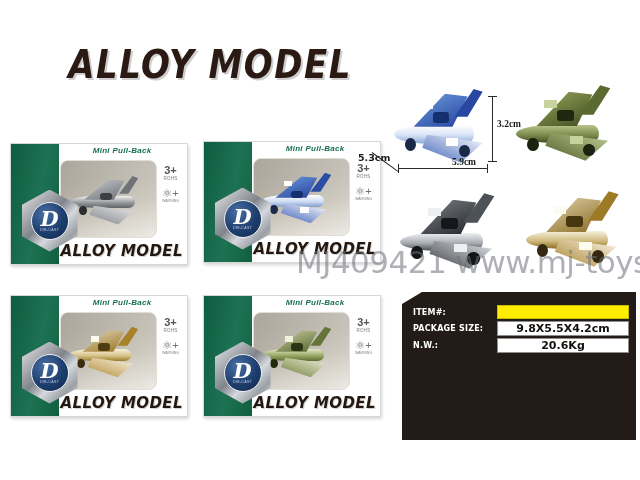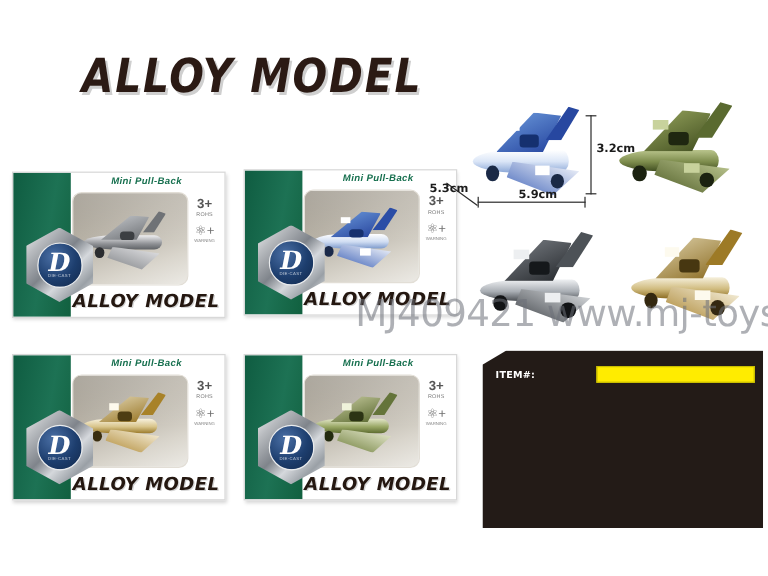--- a/index.html
+++ b/index.html
@@ -341,26 +341,26 @@
   <div class="pw" style="left:38%;top:34%;width:15%;height:13%;border-radius:3px;background:#15306f;"></div>
   <div class="pw" style="left:28%;top:20%;width:10%;height:10%;background:#ffffff;"></div>
   <div class="pw" style="left:50%;top:66%;width:11%;height:10%;background:#ffffff;"></div>
   <div class="pw" style="left:12%;top:66%;width:10%;height:16%;border-radius:50%;background:#1a2946;"></div>
   <div class="pw" style="left:62%;top:74%;width:10%;height:15%;border-radius:50%;background:#1a2946;"></div>
 </div>
 
 <div class="dim-line" style="left:492px; top:96px; width:1px; height:66px;"></div>
 <div class="dim-line" style="left:488px; top:96px; width:9px; height:1px;"></div>
 <div class="dim-line" style="left:488px; top:161px; width:9px; height:1px;"></div>
-<div class="dim-label" style="left:497px; top:119px;">3.2cm</div>
+<div class="dim-label" style="left:497px; top:119px;font-family:Liberation Serif, serif;">3.2cm</div>
 
 <div class="dim-line" style="left:398px; top:168px; width:90px; height:1px;"></div>
 <div class="dim-line" style="left:398px; top:164px; width:1px; height:9px;"></div>
 <div class="dim-line" style="left:487px; top:164px; width:1px; height:9px;"></div>
-<div class="dim-label" style="left:432px; top:157px;">5.9cm</div>
+<div class="dim-label" style="left:452px; top:157px;font-family:Liberation Serif, serif;">5.9cm</div>
 
 <div class="dim-line" style="left:372px; top:152px; width:32px; height:1px; transform:rotate(36deg); transform-origin:left center;"></div>
 <div class="dim-label" style="left:358px; top:152px;">5.3cm</div>
 
 <div class="loose-plane" style="left:514px; top:82px; width:112px; height:82px;">
   <div class="pw" style="left:2%;top:52%;width:74%;height:23%;border-radius:45% 8% 10% 50%/50%;background:linear-gradient(180deg,#b9c48c,#7d8c4c 55%,#3f4c20);"></div>
   <div class="pw" style="left:20%;top:12%;width:50%;height:42%;clip-path:polygon(0 100%,58% 0,100% 8%,72% 100%);background:linear-gradient(155deg,#9aa860,#3f4c1e);"></div>
   <div class="pw" style="left:28%;top:62%;width:56%;height:34%;clip-path:polygon(8% 0,100% 28%,64% 100%,0 46%);background:linear-gradient(205deg,#c2cc96,#4e5c26);"></div>
   <div class="pw" style="left:58%;top:4%;width:28%;height:36%;clip-path:polygon(0 100%,68% 0,100% 10%,46% 100%);background:#5a6a30;"></div>
   <div class="pw" style="left:38%;top:34%;width:16%;height:13%;border-radius:3px;background:#1f2710;"></div>
@@ -396,15 +396,23 @@
 
 <div id="watermark">MJ409421 www.mj-toys.com</div>
 
 <div id="details-panel">
   <table id="details-table">
     <tbody>
       <tr>
         <td class="dt-label">ITEM#:</td>
         <td class="dt-value highlight"></td>
       </tr>
+      <tr>
+        <td class="dt-label">PACKAGE SIZE:</td>
+        <td class="dt-value">9.8X5.5X4.2cm</td>
+      </tr>
+      <tr>
+        <td class="dt-label">N.W.:</td>
+        <td class="dt-value">20.6Kg</td>
+      </tr>
     </tbody>
   </table>
 </div>
 
 </body></html>

